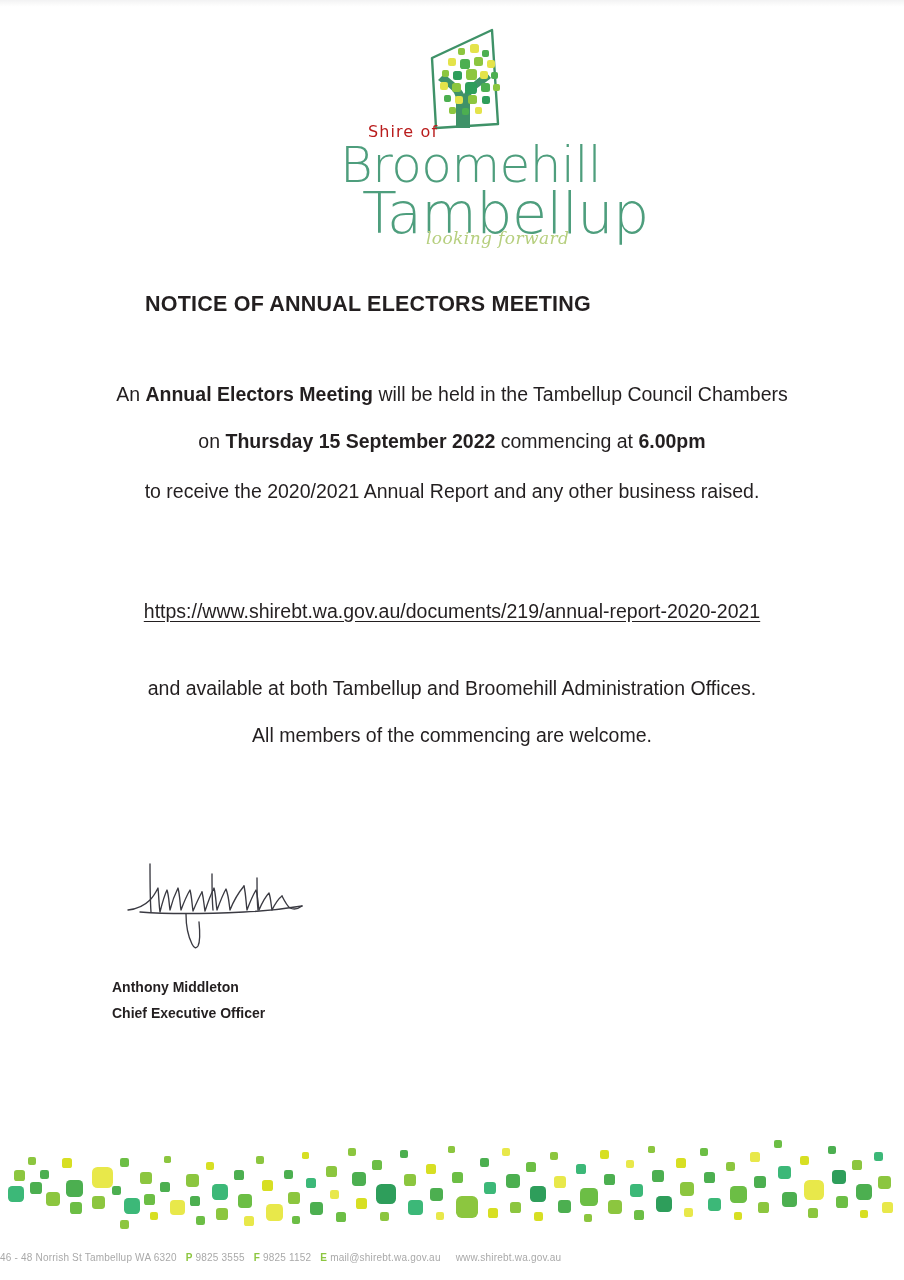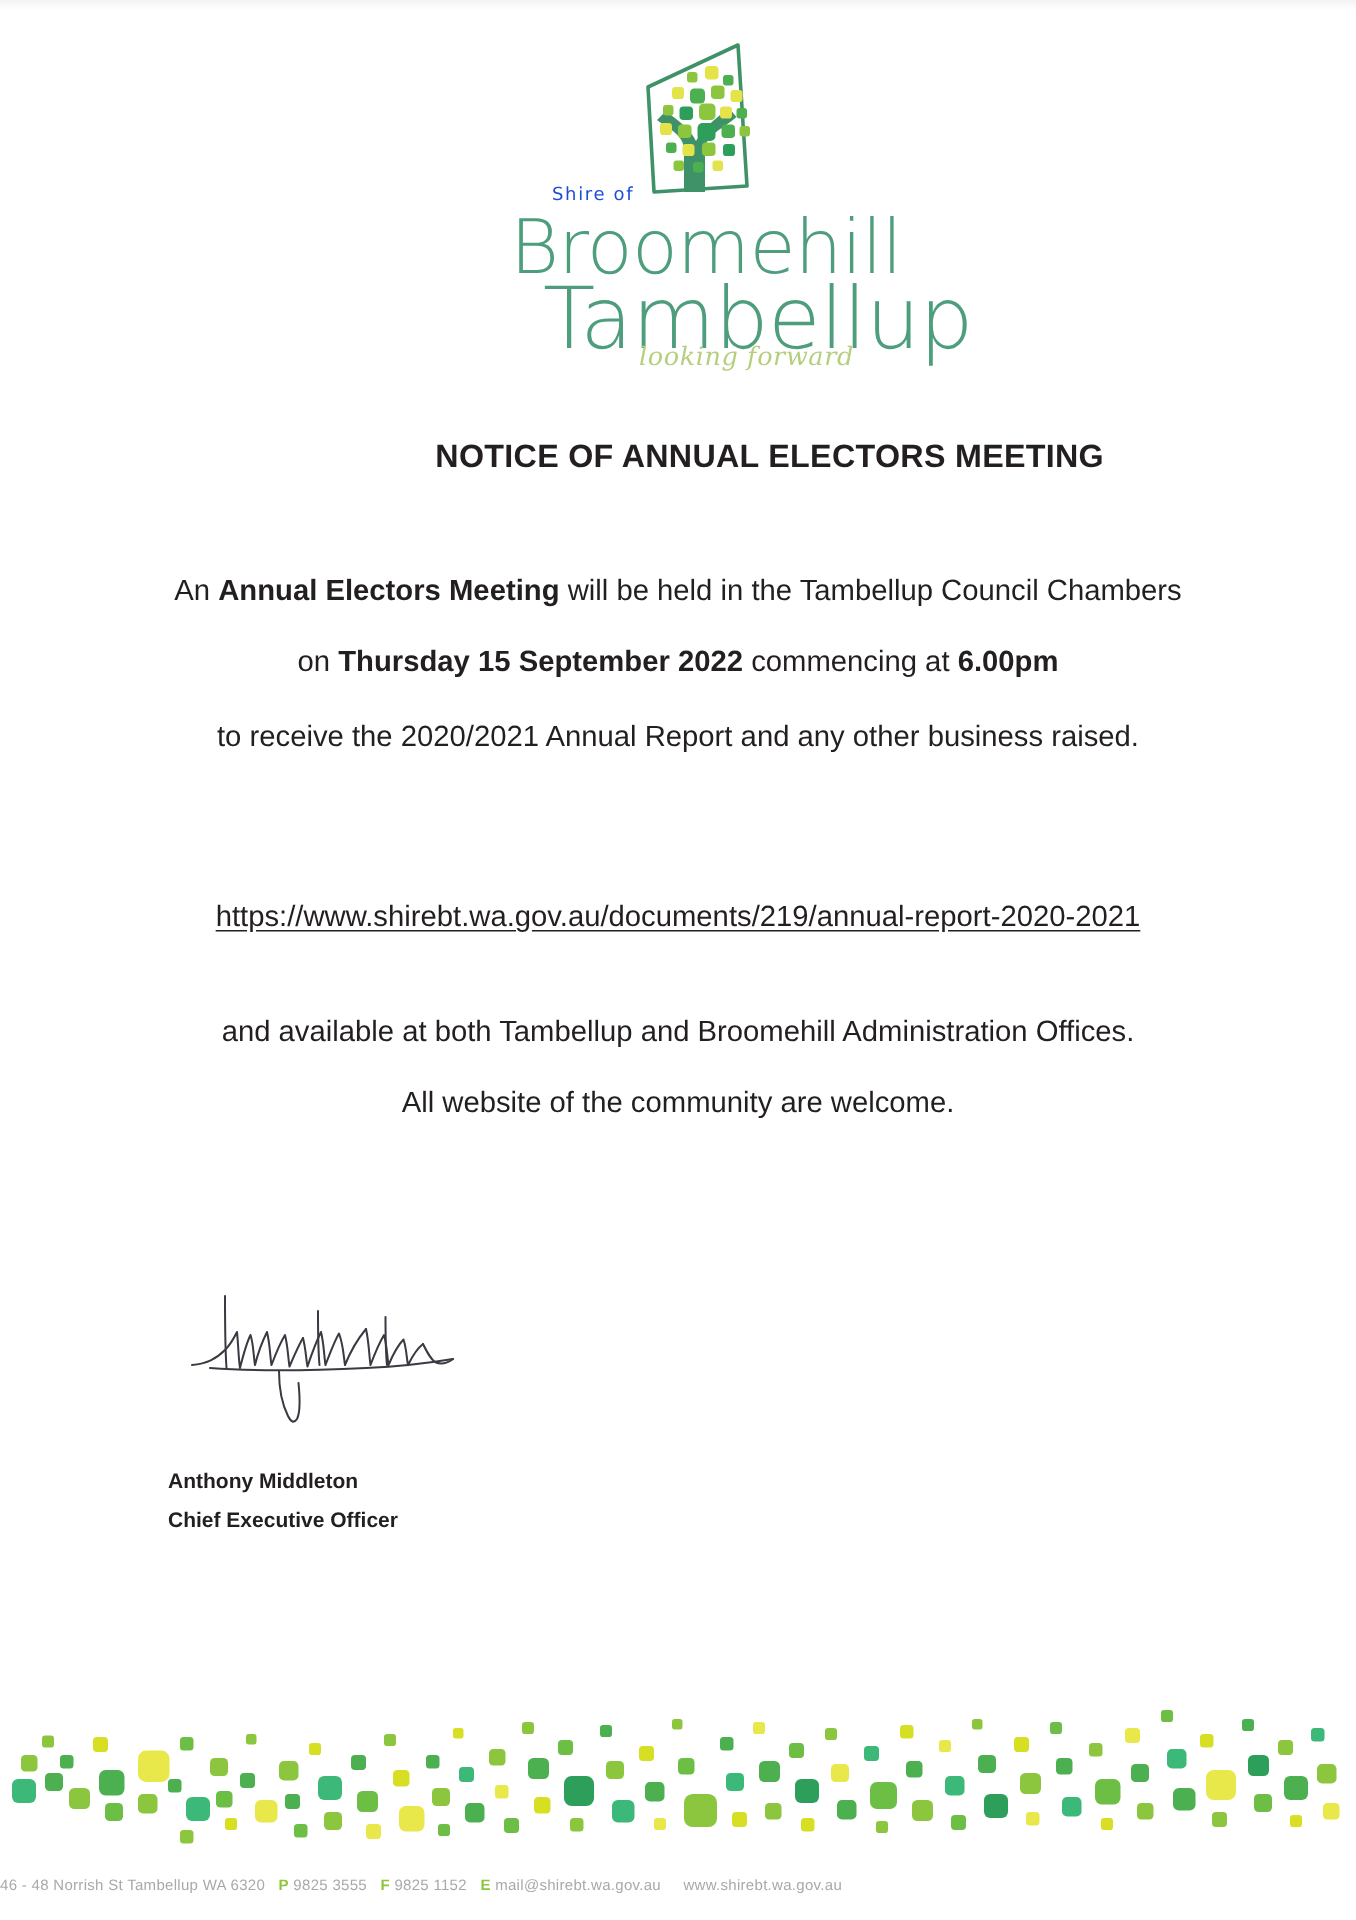--- a/index.html
+++ b/index.html
@@ -41,23 +41,23 @@
     left: 78px;
     top: 0;
     width: 92px;
     height: 112px;
   }
   .logo-word-shire {
     position: absolute;
     left: 28px;
     top: 94px;
     font-family: "DejaVu Sans", sans-serif;
-    font-size: 12px;
+    font-size: 16px;
     letter-spacing: 1.1px;
-    color: #1d4ed8;
+    color: #b91c1c;
     font-weight: 400;
   }
   .logo-word-1, .logo-word-2 {
     position: absolute;
     font-family: "DejaVu Sans", sans-serif;
     font-weight: 300;
     color: #4e9e7d;
     letter-spacing: -0.5px;
     white-space: nowrap;
   }
@@ -81,21 +81,21 @@
     color: #b6cf7e;
     letter-spacing: 0.4px;
   }
 
   
   .doc-title {
     position: absolute;
     left: 0;
     top: 292px;
     width: 736px;
-    text-align: right;
+    text-align: center;
     font-family: "Liberation Sans", sans-serif;
     font-weight: bold;
     font-size: 21.5px;
     letter-spacing: 0.2px;
     color: #231f20;
   }
 
   
   .body-line {
     position: absolute;
@@ -237,21 +237,21 @@
 
   <div class="body-line l3">to receive the 2020/2021 Annual Report and any other business raised.</div>
 
 
   <div class="body-line l5">
     <a class="url-link" href="#">https://www.shirebt.wa.gov.au/documents/219/annual-report-2020-2021</a>
   </div>
 
   <div class="body-line l6">and available at both Tambellup and Broomehill Administration Offices.</div>
 
-  <div class="body-line l7">All website of the community are welcome.</div>
+  <div class="body-line l7">All members of the commencing are welcome.</div>
 
   <div class="signature">
     <svg viewBox="0 0 190 105" width="190" height="105">
       <g fill="none" stroke="#3a3a42" stroke-width="1.35" stroke-linecap="round" stroke-linejoin="round">
         <path d="M2,58 C12,57 18,54 24,48 C28,44 30,40 32,36 C33,46 33,54 34,60
                  C36,52 38,44 41,38 C43,44 43,52 44,58 C46,50 49,42 52,36
                  C54,44 54,52 55,58 C58,50 61,43 64,38 C66,46 66,53 67,59
                  C70,52 73,45 76,40"></path>
         <path d="M24,12 C24,30 24,46 25,60"></path>
         <path d="M76,40 C78,48 78,54 79,59 C82,50 85,42 88,36

